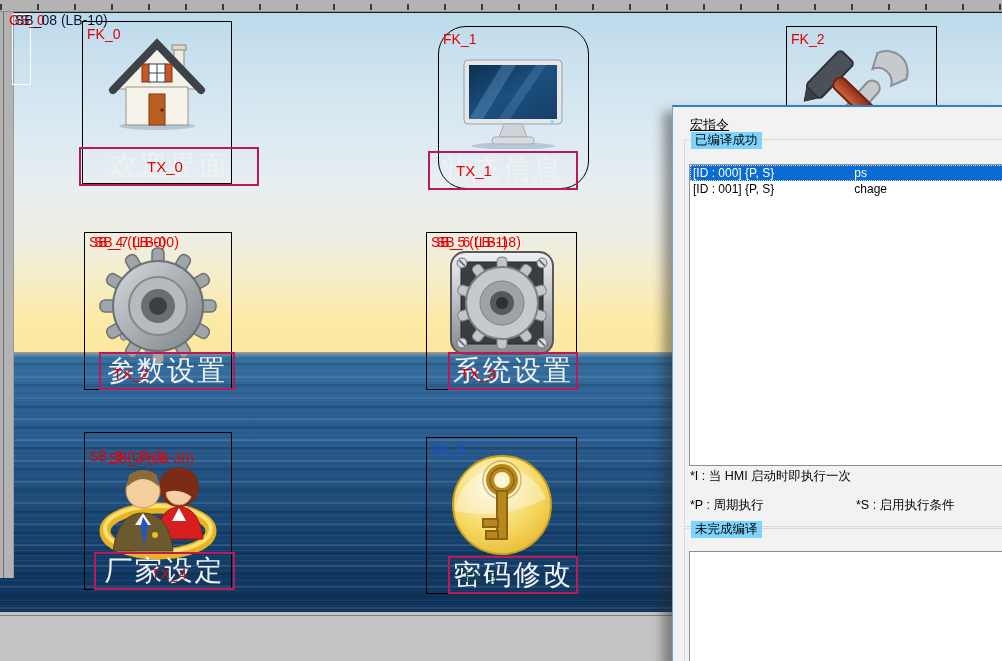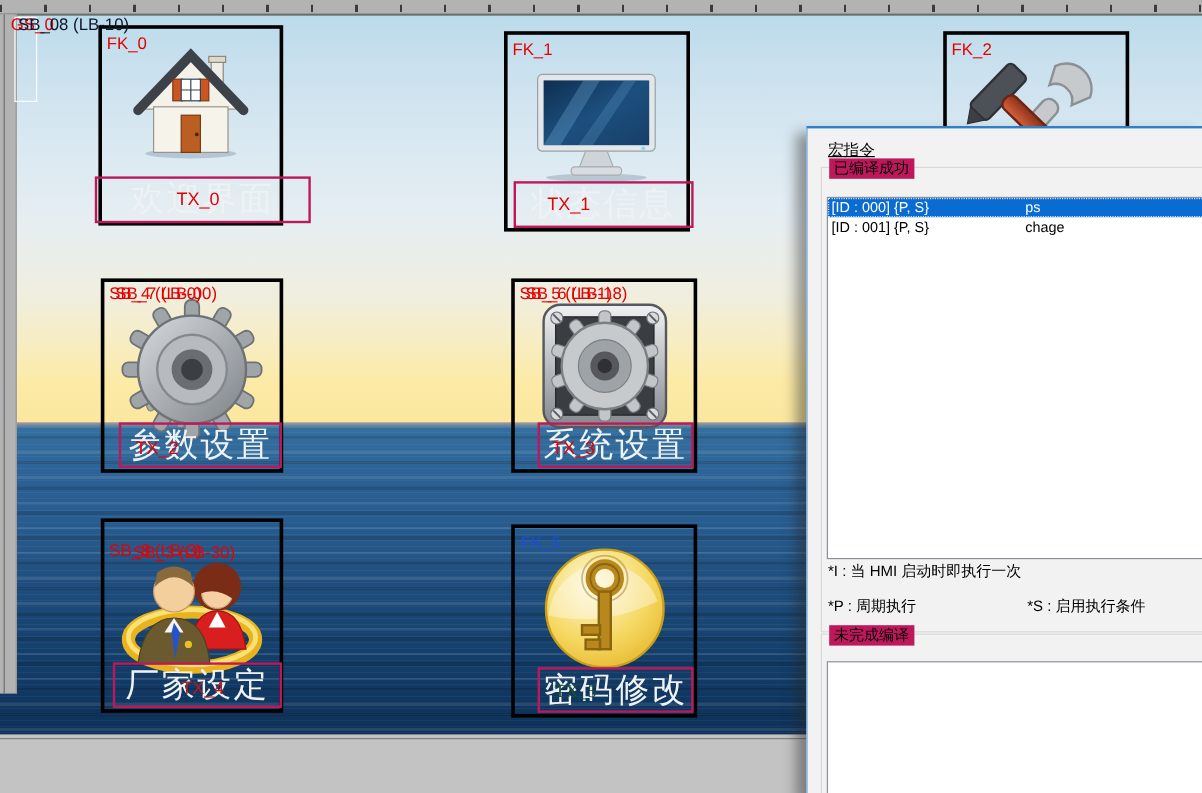--- a/index.html
+++ b/index.html
@@ -19,47 +19,47 @@
   .sky{height:339px;
     background:linear-gradient(180deg,#badbeb 0%,#c9e0ee 12%,#d8e8f1 30%,#e6eef2 50%,#efeee0 68%,#f7edc4 80%,#fceaa6 90%,#fbe79e 100%);}
   .horizon{height:3px;background:linear-gradient(180deg,#9aa0a8,#787e88);}
   .sea{height:257px;
     background:
       repeating-linear-gradient(180deg,rgba(255,255,255,.10) 0 2px,rgba(255,255,255,0) 2px 8px,rgba(0,0,0,.14) 8px 11px,rgba(0,0,0,0) 11px 21px),
       repeating-linear-gradient(180deg,rgba(180,220,255,.06) 0 1px,rgba(0,0,0,0) 1px 5px),
       linear-gradient(180deg,#35709f 0%,#2b6094 18%,#275a8c 35%,#1d4b7a 55%,#143e6a 75%,#0d3158 100%);}
   
   .ghost-rect{position:absolute;left:12px;top:14px;width:17px;height:69px;border:1px solid #fff;z-index:8;}
-  .hmi-btn{position:absolute;border:3px solid #000000;z-index:10;}
+  .hmi-btn{position:absolute;border:1px solid #000000;z-index:10;}
   .txtbox{position:absolute;border:2px solid #be185d;z-index:12;text-align:center;}
   .caption{color:#eef2f4;font-size:28px;letter-spacing:2px;line-height:34px;white-space:nowrap;}
   .elabel{position:absolute;color:#e60000;font-size:14px;white-space:nowrap;z-index:14;line-height:14px;}
   .tx-red{position:absolute;color:#e60000;font-size:15px;z-index:13;line-height:15px;}
   .icon{position:absolute;}
   
   .b-fk0{left:82px;top:21px;width:148px;height:161px;}
-  .b-fk1{left:420px;top:26px;width:149px;height:161px;}
+  .b-fk1{left:438px;top:26px;width:149px;height:161px;border-radius:28px;}
   .b-fk2{left:786px;top:26px;width:149px;height:161px;}
   .b-sb4{left:84px;top:232px;width:146px;height:156px;}
   .b-sb5{left:426px;top:232px;width:149px;height:156px;}
   .b-sb8{left:84px;top:432px;width:146px;height:156px;}
   .b-fk5{left:426px;top:437px;width:149px;height:155px;}
   .t-tx0{left:79px;top:147px;width:176px;height:35px;}
   .t-tx1{left:428px;top:151px;width:146px;height:35px;}
   .t-tx2{left:99px;top:352px;width:132px;height:34px;}
   .t-tx3{left:448px;top:352px;width:126px;height:34px;}
   .t-tx4{left:94px;top:552px;width:137px;height:34px;}
   .t-tx5{left:448px;top:556px;width:126px;height:34px;}
   
   .dialog{position:absolute;left:672px;top:105px;width:330px;height:556px;background:#f2f2f2;
     border-top:2px solid #2f80c8;border-left:1px solid #6ca6d9;z-index:40;
     box-shadow:-9px 6px 10px rgba(40,40,40,.45);}
   .dlg-title{position:absolute;left:17px;top:9px;font-size:13px;color:#000;text-decoration:underline;}
   .groupbox{position:absolute;border:1px solid #d9d9d9;background:transparent;}
-  .groupbox>.glabel{position:absolute;left:6px;top:-8px;background:#be185d;padding:0 4px;font-size:12.5px;color:#000;white-space:nowrap;}
+  .groupbox>.glabel{position:absolute;left:6px;top:-8px;background:#7dd3fc;padding:0 4px;font-size:12.5px;color:#000;white-space:nowrap;}
   .g-compiled{left:11px;top:32px;width:480px;height:386px;}
   .g-uncompiled{left:11px;top:421px;width:480px;height:160px;}
   .listbox{position:absolute;background:#fff;border:1px solid #8a9099;font-size:12px;color:#000;overflow:hidden;}
   .l-compiled{left:16px;top:57px;width:480px;height:300px;}
   .l-uncompiled{left:16px;top:444px;width:480px;height:200px;}
   .lrow{height:16px;line-height:16px;padding-left:3px;white-space:nowrap;}
   .lrow .col1{display:inline-block;width:158px;}
   .lrow.sel{background:#0a6bd2;color:#fff;outline:1px dotted #cfe4f8;outline-offset:-1px;}
   .note{position:absolute;font-size:12.5px;color:#000;white-space:nowrap;}
   .n-i{left:17px;top:361px;}

